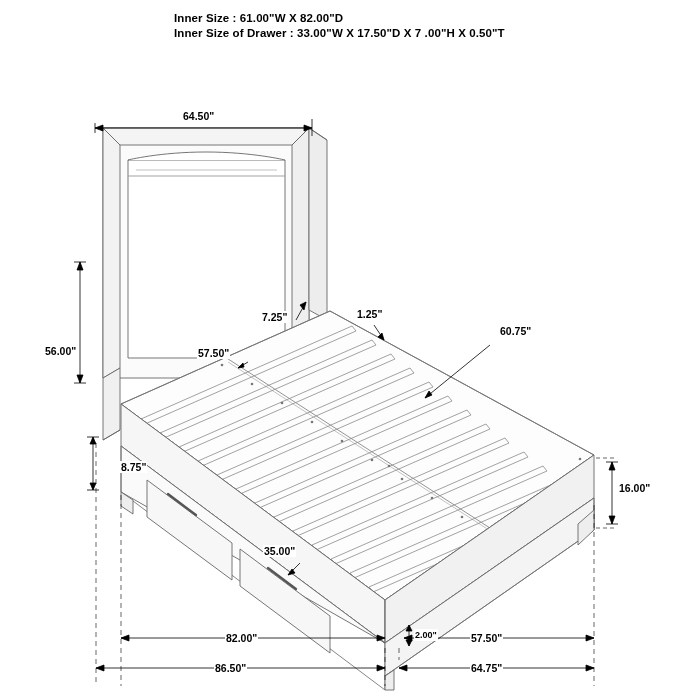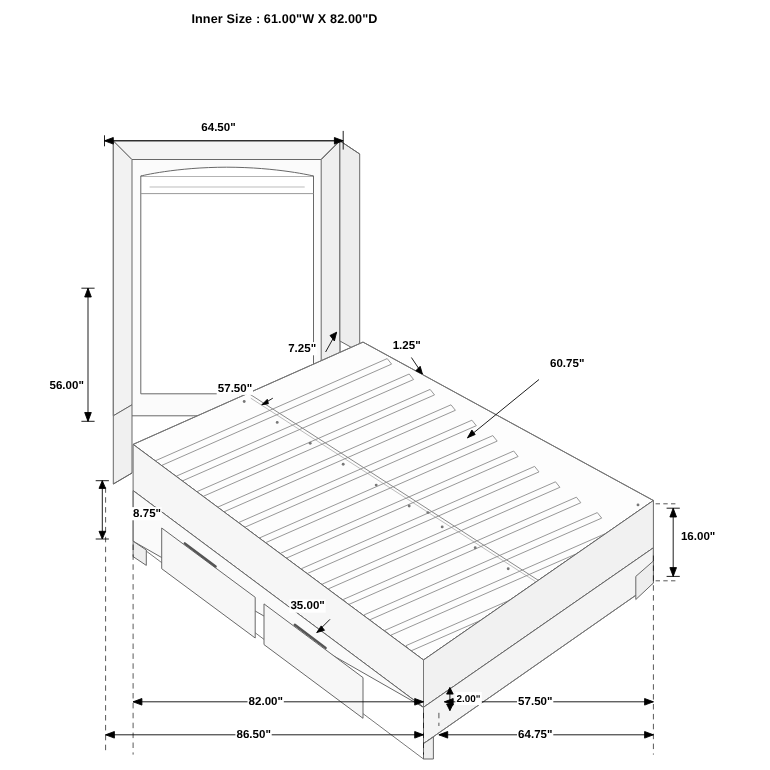--- a/index.html
+++ b/index.html
@@ -43,20 +43,21 @@
     line-height: 12px;
   }
   .dim-label.small { font-size: 9px; }
 </style>
 </head>
 <body>
 
 <div id="page">
 
   <div class="header-text" id="header-line-1">Inner Size : 61.00"W X 82.00"D</div>
+  <div class="header-text" id="header-line-2">Inner Size of Drawer : 33.00"W X 17.50"D X 7 .00"H X 0.50"T</div>
 
   <svg class="diagram" viewBox="0 0 700 700">
     <g stroke="#666" stroke-width="0.9" fill="none" stroke-linejoin="round">
 
       <path d="M103,128 L309,128 L309,378 L103,378 Z" fill="#fbfbfb"></path>
       <path d="M103,128 L120,145 L120,368 L103,378 Z" fill="#f2f2f2"></path>
       <path d="M103,128 L309,128 L292,145 L120,145 Z" fill="#f4f4f4"></path>
       <path d="M292,145 L309,128 L309,378 L292,368 Z" fill="#efefef"></path>
 
       <path d="M128,160 L285,160 L285,358 L128,358 Z" fill="#ffffff"></path>

